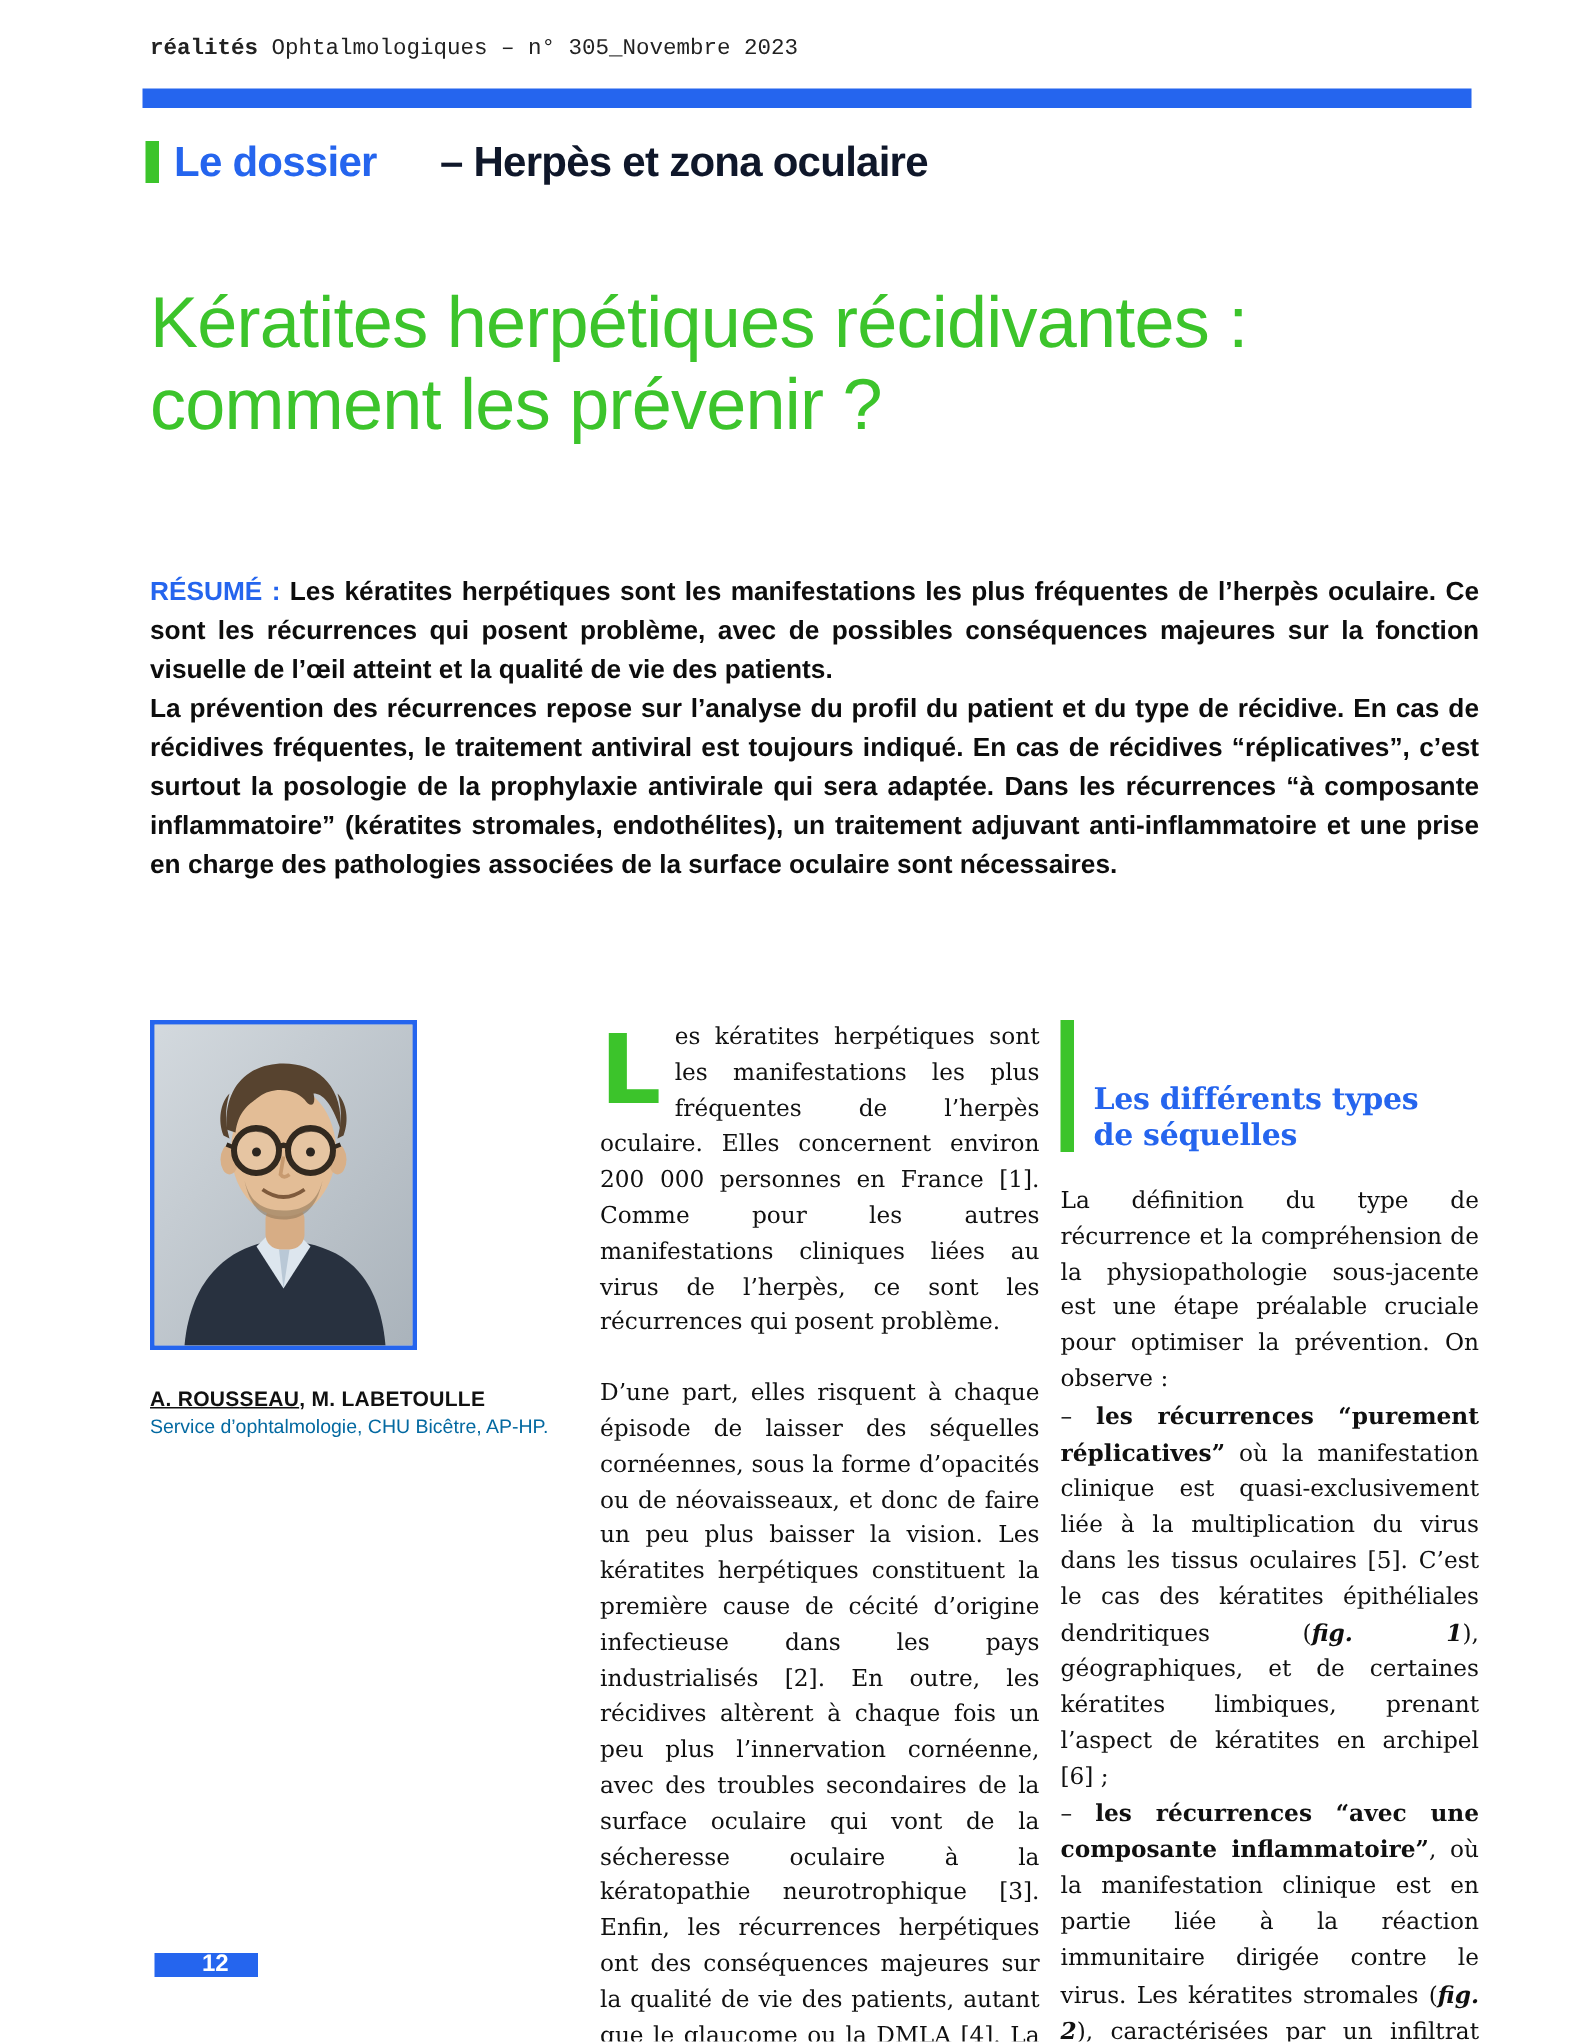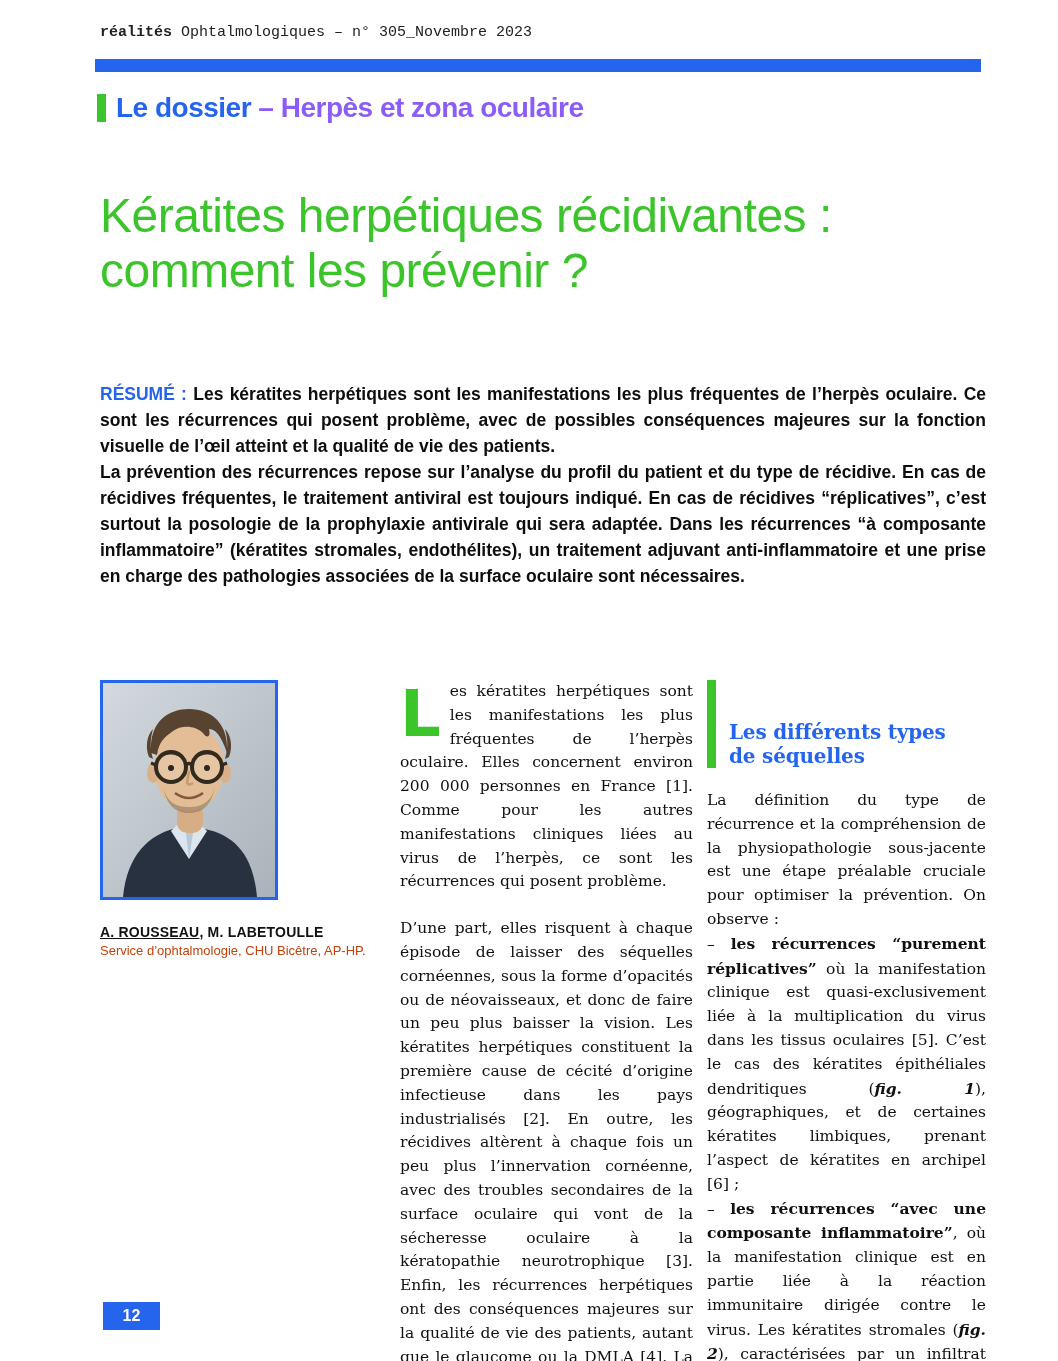--- a/index.html
+++ b/index.html
@@ -14,21 +14,21 @@
     -webkit-font-smoothing:antialiased;overflow:hidden;
   }
   
   .masthead{position:absolute;left:100px;top:24px;font-size:15px;color:#222;font-family:Liberation Mono, monospace;}
   .masthead .brand{font-weight:bold;}
   .rule{position:absolute;left:95px;top:59px;width:886px;height:13px;background:var(--accent-blue);}
   
   .dossier{position:absolute;left:97px;top:92px;display:flex;align-items:center;}
   .dossier .bar{width:9px;height:28px;background:var(--accent-green);margin-right:10px;}
   .dossier .label{color:var(--accent-blue);font-weight:bold;font-size:28px;letter-spacing:-.5px;}
-  .dossier .rest{color:#8b5cf6;font-weight:bold;font-size:28px;letter-spacing:-.5px;white-space:pre;}
+  .dossier .rest{color:#0f172a;font-weight:bold;font-size:28px;letter-spacing:-.5px;white-space:pre;margin-left:35px;}
   
   .article-title{
     position:absolute;left:100px;top:188px;width:880px;
     color:var(--accent-green);font-size:48px;line-height:55px;font-weight:400;letter-spacing:-.5px;
   }
   
   .resume{
     position:absolute;left:100px;top:381px;width:886px;
     font-weight:bold;font-size:17.5px;line-height:26px;text-align:justify;color:#0d0d0d;
   }
@@ -39,41 +39,41 @@
   .col-serif{font-family:"DejaVu Serif","Liberation Serif",serif;font-size:15.5px;line-height:23.8px;text-align:justify;color:#101010;}
   .col p{margin:0 0 23px 0;}
   .col p.tight{margin-bottom:0;}
   
   .col1{left:100px;width:292px;}
   .photo-frame{width:172px;height:214px;border:3px solid var(--accent-blue);background:#c7ced5;}
   .photo-frame svg{display:block;}
   .authors{margin-top:24px;font-family:"Liberation Sans",sans-serif;}
   .authors .names{font-weight:bold;font-size:14px;letter-spacing:.2px;color:#111;}
   .authors .names .u{text-decoration:underline;}
-  .authors .aff{font-size:13px;margin-top:3px;color:#c2410c;}
+  .authors .aff{font-size:13px;margin-top:3px;color:#0369a1;}
   
   .col2{left:400px;width:293px;}
   .dropcap{
     float:left;
     font-family:"DejaVu Sans",sans-serif;font-weight:bold;
     font-size:64px;line-height:58px;color:var(--accent-green);
     margin:5px 9px 0 0;
   }
   
   .col3{left:707px;width:279px;}
   .sec-head{display:flex;margin-bottom:21px;}
   .sec-head .bar{width:9px;background:var(--accent-green);margin-right:13px;flex:none;}
   .sec-head .txt{color:var(--accent-blue);font-weight:bold;font-size:20px;line-height:24px;letter-spacing:-.2px;margin-top:40px;}
   .b{font-weight:bold;}
   .bi{font-weight:bold;font-style:italic;}
   
   .pagenum{
-    position:absolute;left:103px;top:1302px;width:57px;height:28px;
+    position:absolute;left:103px;top:1302px;width:57px;height:16px;
     background:var(--accent-blue);color:#fff;font-weight:bold;font-size:16px;
-    display:flex;align-items:center;justify-content:center;
+    display:flex;align-items:center;justify-content:center;padding-left:12px;
   }
 </style>
 </head>
 <body>
 
 <div class="masthead">
   <span class="brand">réalités</span><span> Ophtalmologiques – n° 305_Novembre 2023</span>
 </div>
 <div class="rule"></div>
 

